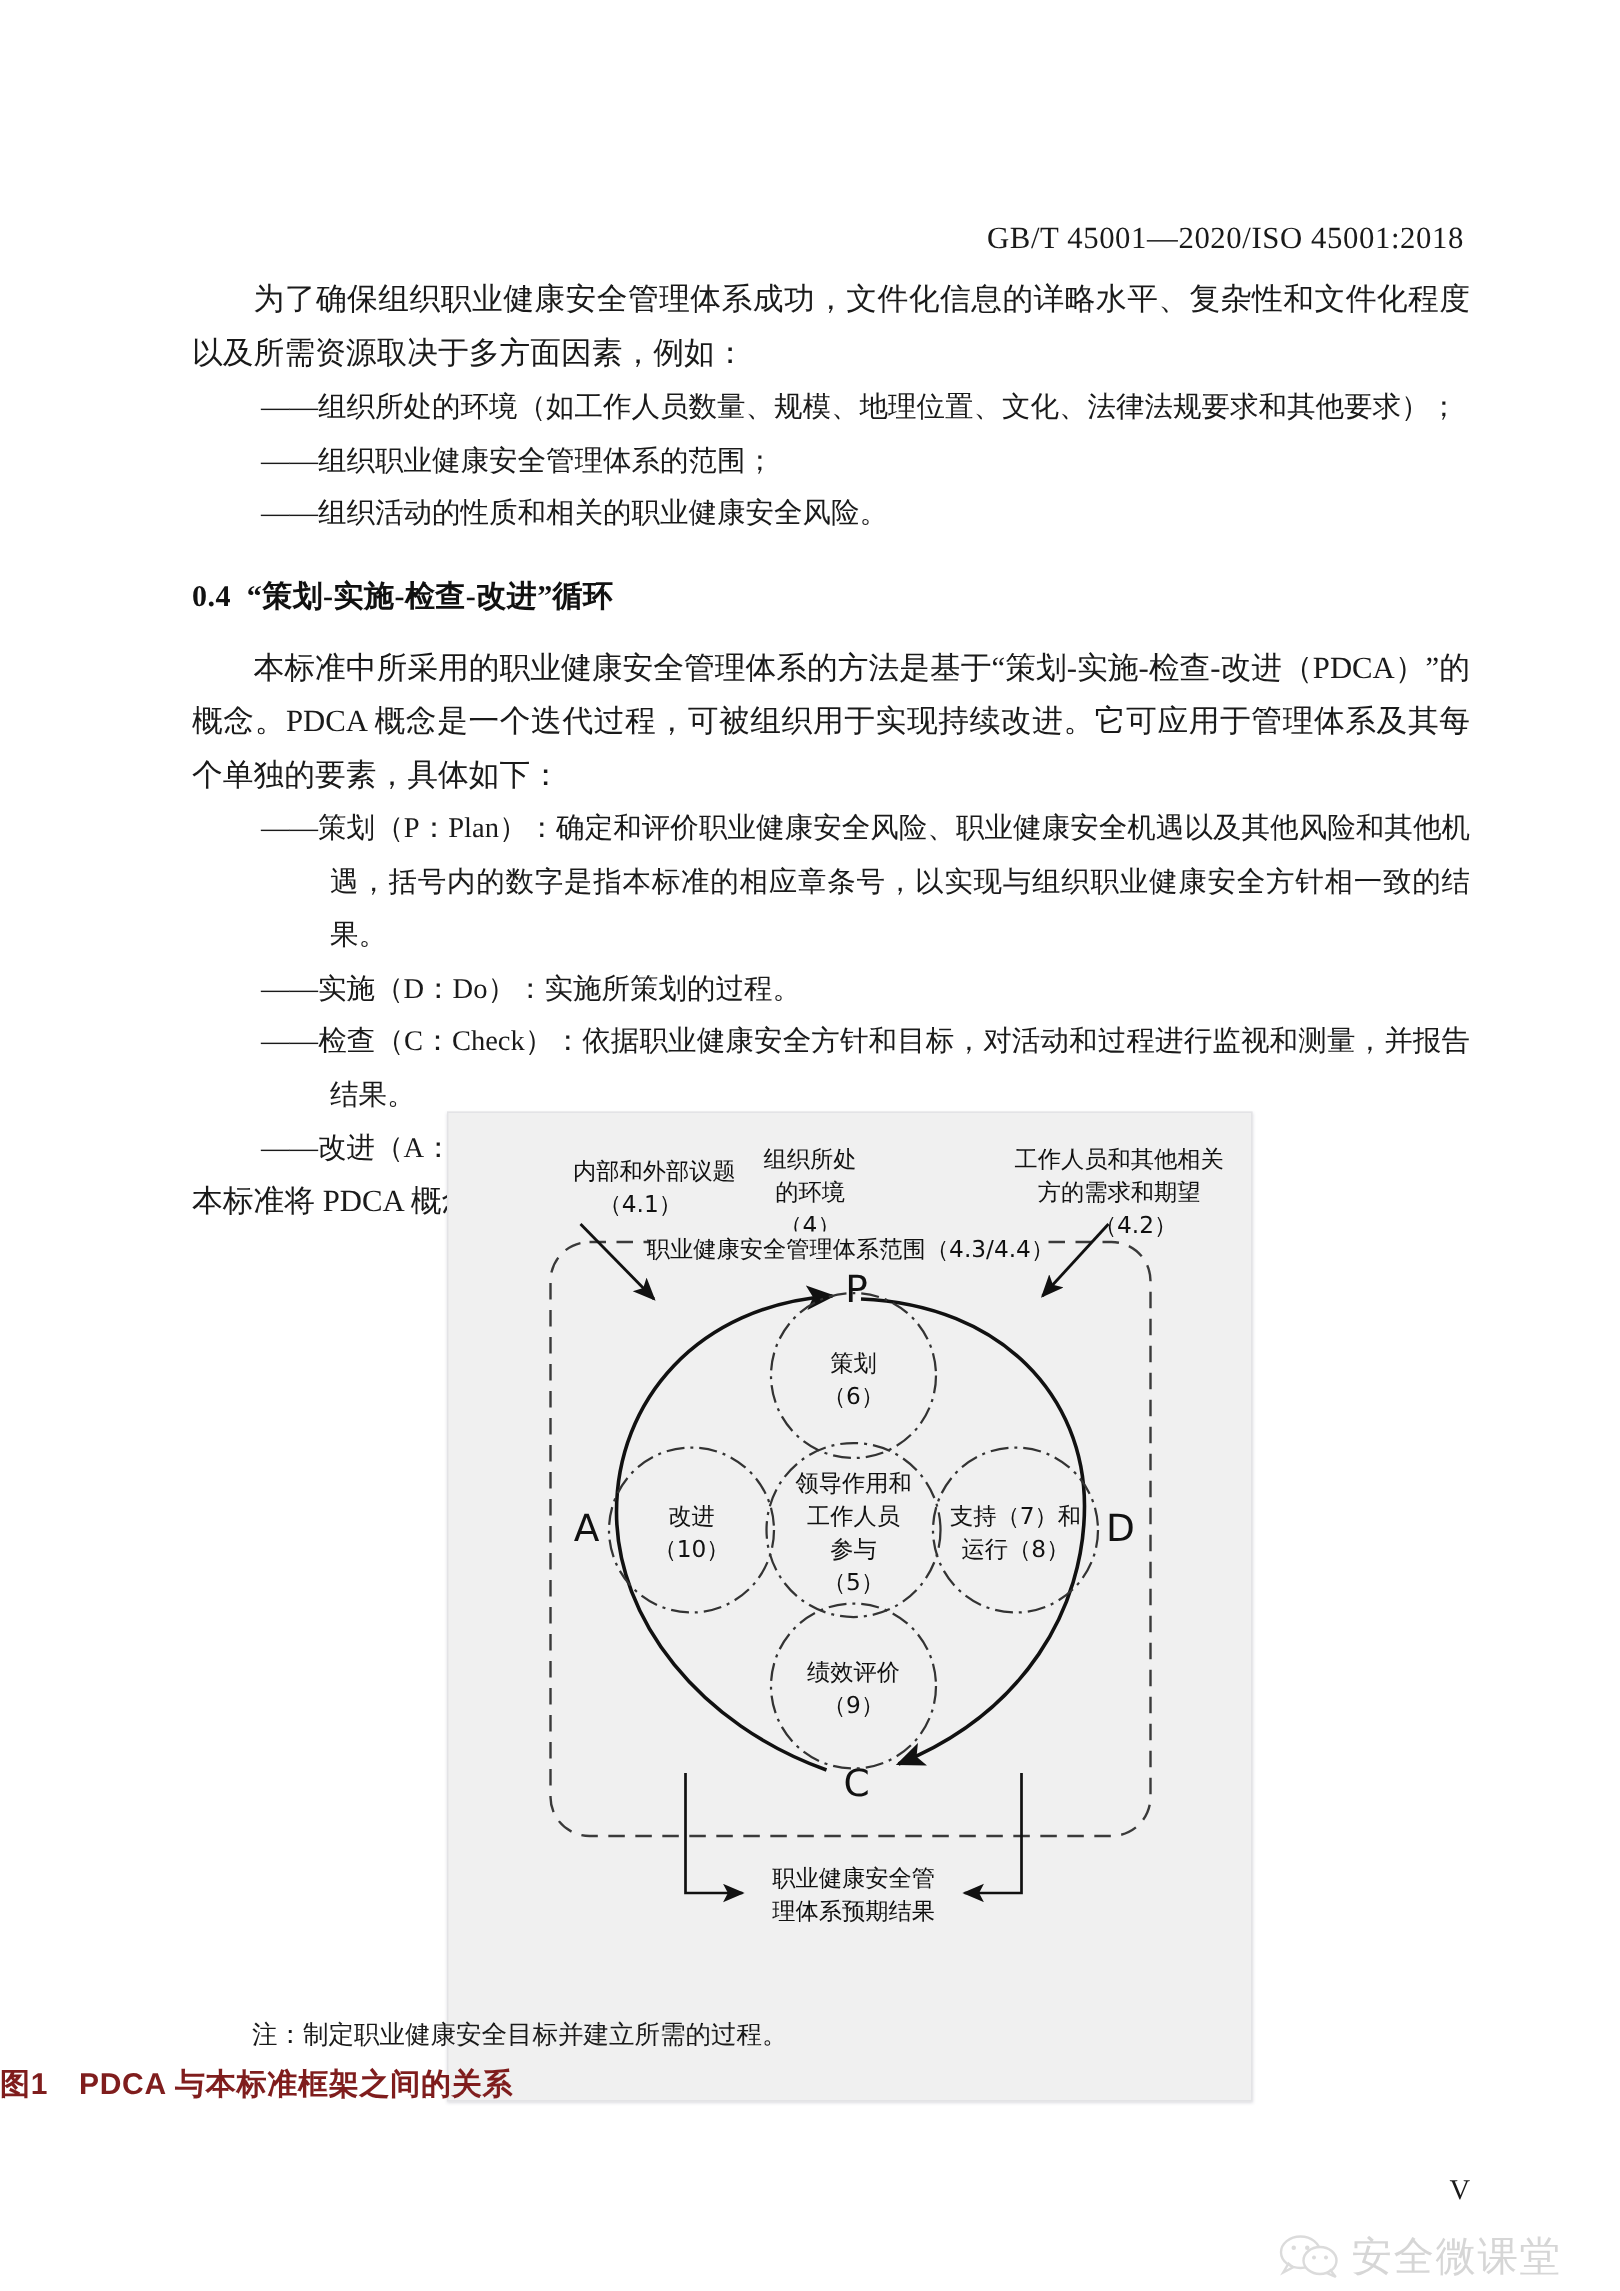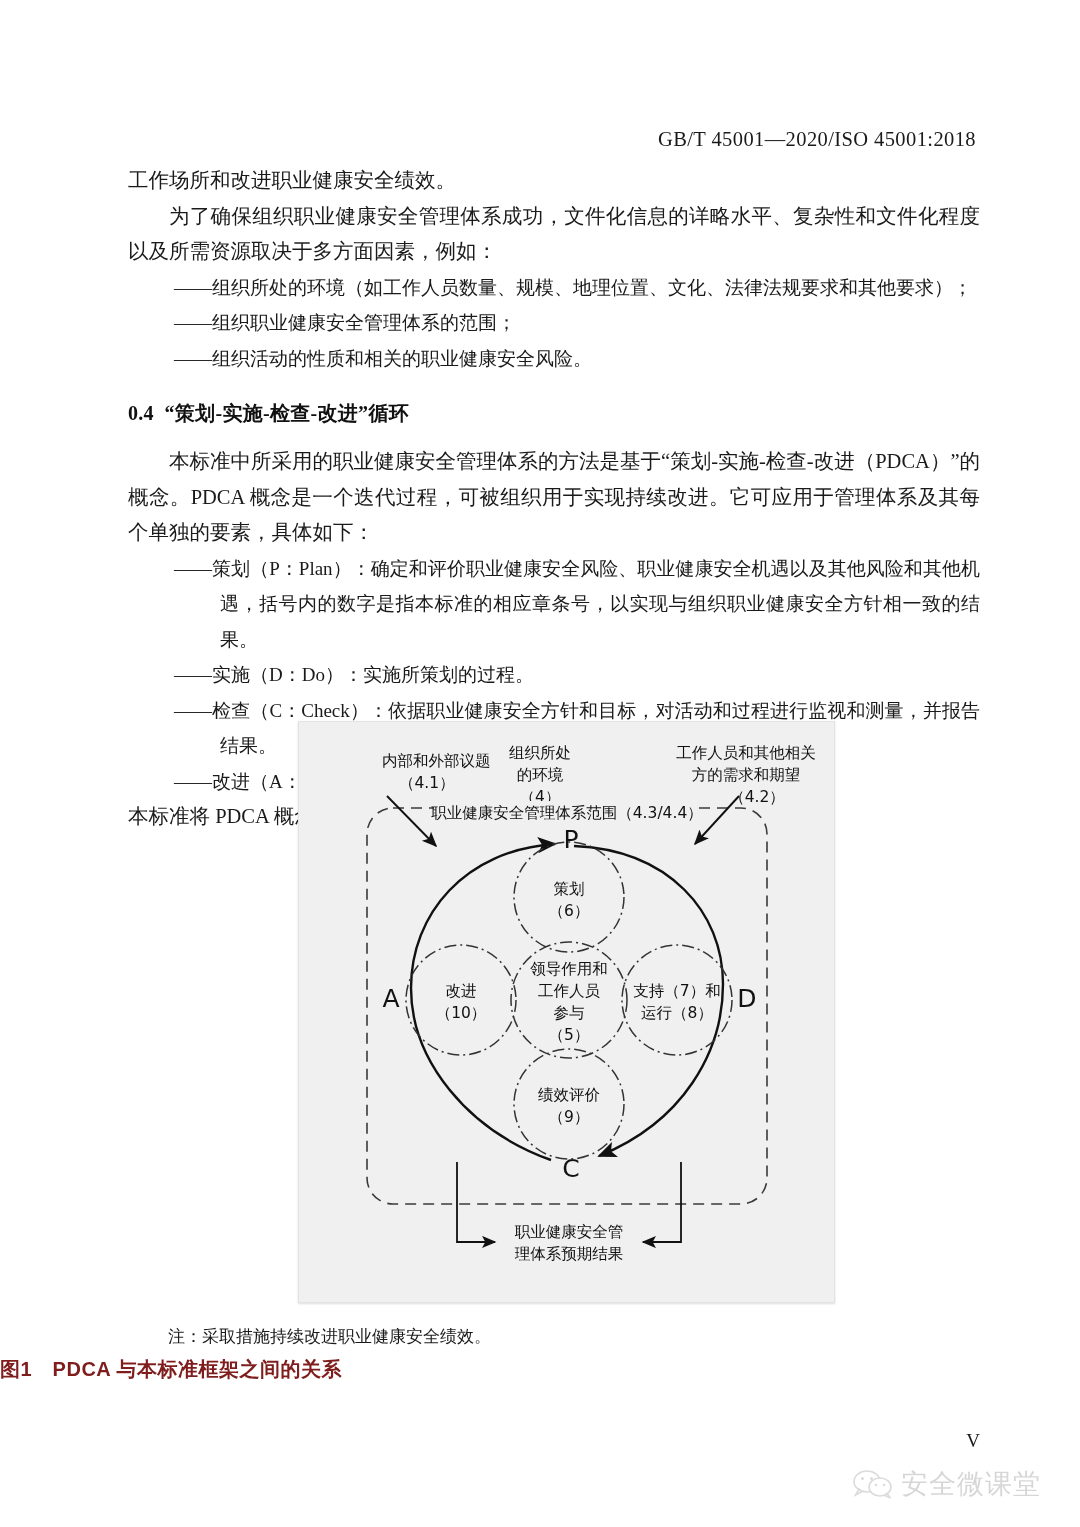--- a/index.html
+++ b/index.html
@@ -12,20 +12,21 @@
     height: 1527px;
     position: relative;
     font-family: "Liberation Serif", "DejaVu Serif", serif;
     color: #161616;
     overflow: hidden;
   }
 
   .page {
     position: absolute;
     inset: 0;
+    margin-top: 20px;
   }
 
   
   .doc-header {
     position: absolute;
     top: 128px;
     left: 0;
     right: 104px;
     text-align: right;
     font-family: "Liberation Serif", "DejaVu Serif", serif;
@@ -76,21 +77,21 @@
 
   .gap-before-head { height: 22px; }
   .gap-after-head { height: 16px; }
 
   
   .figure-box {
     position: absolute;
     left: 298px;
     top: 721px;
     width: 537px;
-    height: 582px;
+    height: 660px;
     background: #f0f0f0;
     border: 1px solid #e3e3e6;
     box-shadow: 0 1px 2px rgba(120,120,140,0.25);
     box-sizing: border-box;
   }
   .figure-box svg { display: block; }
 
   .fig-note {
     position: absolute;
     left: 168px;
@@ -141,21 +142,20 @@
 <body>
 
 <div class="page">
 
   <div class="doc-header">
     <span>GB/T  45001—2020/ISO  45001:2018</span>
   </div>
 
   <div class="body-col">
 
-    <p class="tx">工作场所和改进职业健康安全绩效。</p>
 
     <p class="tx indent">为了确保组织职业健康安全管理体系成功，文件化信息的详略水平、复杂性和文件化程度以及所需资源取决于多方面因素，例如：</p>
 
     <p class="dash-item">——组织所处的环境（如工作人员数量、规模、地理位置、文化、法律法规要求和其他要求）；</p>
     <p class="dash-item">——组织职业健康安全管理体系的范围；</p>
     <p class="dash-item">——组织活动的性质和相关的职业健康安全风险。</p>
 
     <div class="gap-before-head"></div>
     <h2 class="sec-head">
       <span>0.4</span>&nbsp;&nbsp;<span>“策划-实施-检查-改进”循环</span>
@@ -231,21 +231,21 @@
       <text x="270" y="400" font-family="DejaVu Sans, sans-serif" font-size="15.5" fill="#111" text-anchor="middle">（9）</text>
 
       <path d="M 158 440 L 158 520 L 196 520" fill="none" stroke="#111" stroke-width="1.8" marker-end="url(#ah)"></path>
       <path d="M 382 440 L 382 520 L 344 520" fill="none" stroke="#111" stroke-width="1.8" marker-end="url(#ah)"></path>
 
       <text x="270" y="515" font-family="DejaVu Sans, sans-serif" font-size="15.5" fill="#111" text-anchor="middle">职业健康安全管</text>
       <text x="270" y="537" font-family="DejaVu Sans, sans-serif" font-size="15.5" fill="#111" text-anchor="middle">理体系预期结果</text>
     </svg>
   </div>
 
-  <div class="fig-note">注：采取措施持续改进职业健康安全绩效。</div>
+  <div class="fig-note">注：制定职业健康安全目标并建立所需的过程。</div>
   <div class="fig-caption">图1　PDCA 与本标准框架之间的关系</div>
 
   <div class="page-no">V</div>
 
   <div class="watermark">
     <svg width="42" height="30" viewBox="0 0 42 30">
       <ellipse cx="15" cy="12.5" rx="13" ry="10.5" fill="none" stroke="#8a8a8a" stroke-width="1.6"></ellipse>
       <path d="M7 20 L3.5 26 L10 22.5 Z" fill="none" stroke="#8a8a8a" stroke-width="1.6"></path>
       <circle cx="10.5" cy="9.5" r="1.5" fill="#8a8a8a"></circle>
       <circle cx="19.5" cy="9.5" r="1.5" fill="#8a8a8a"></circle>

